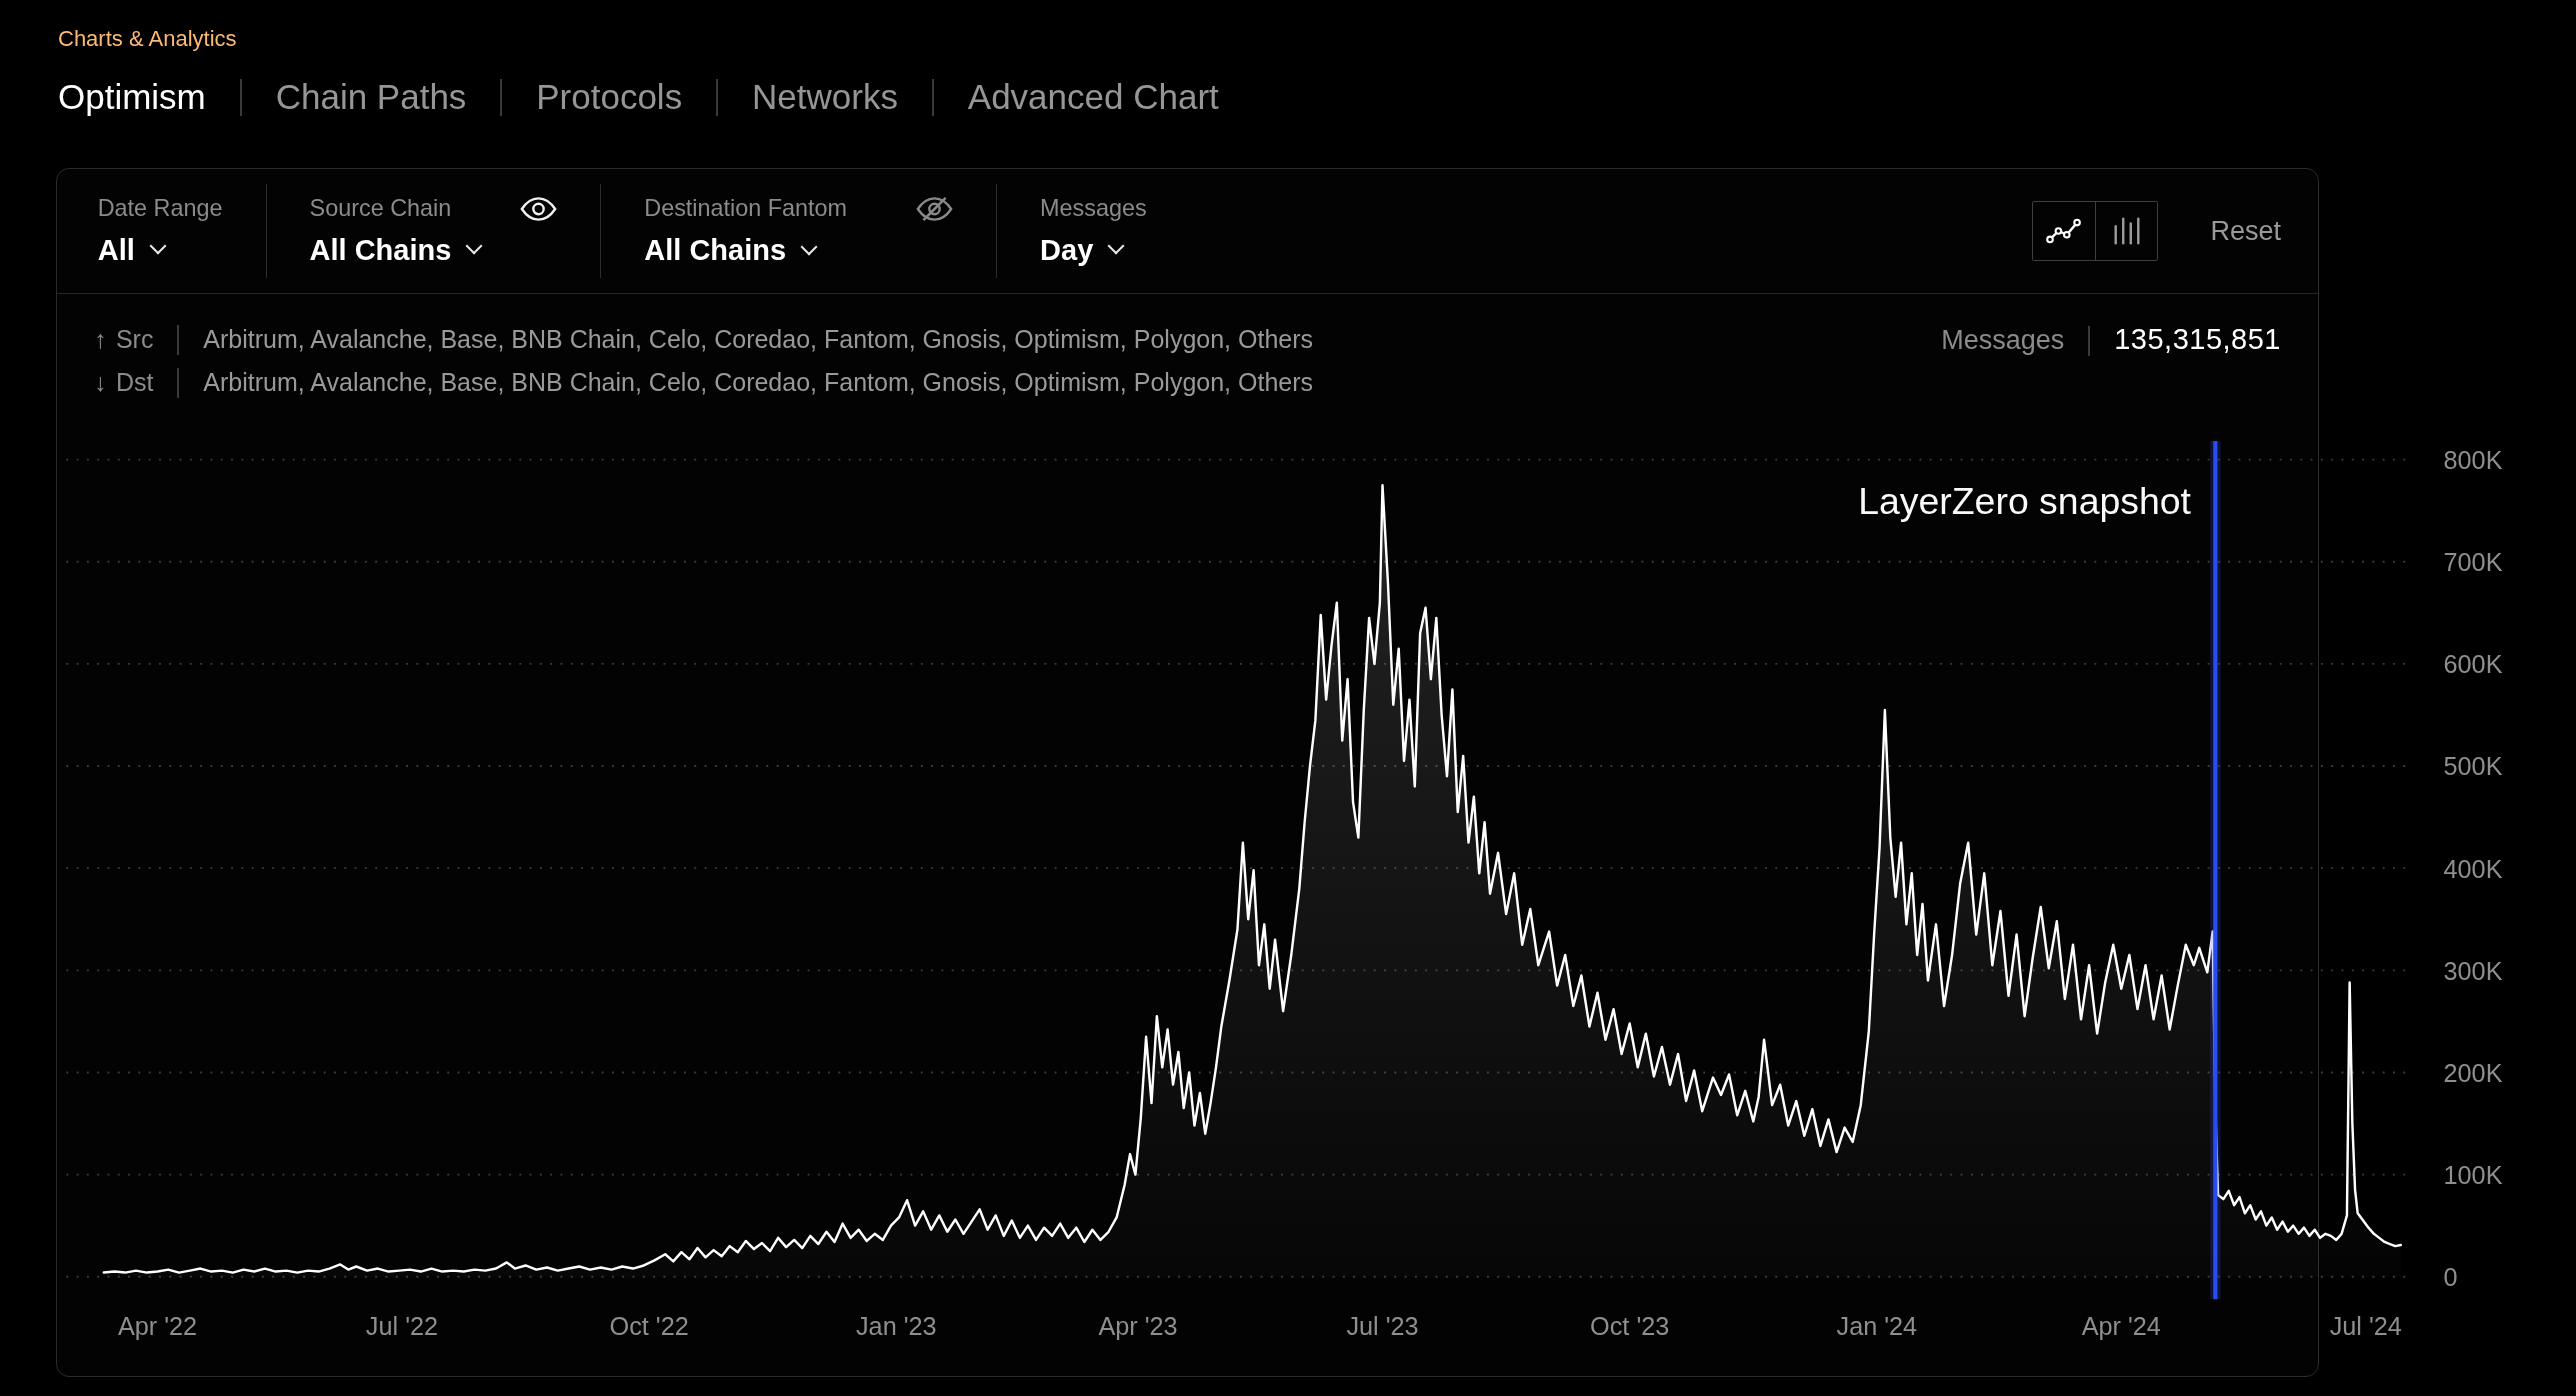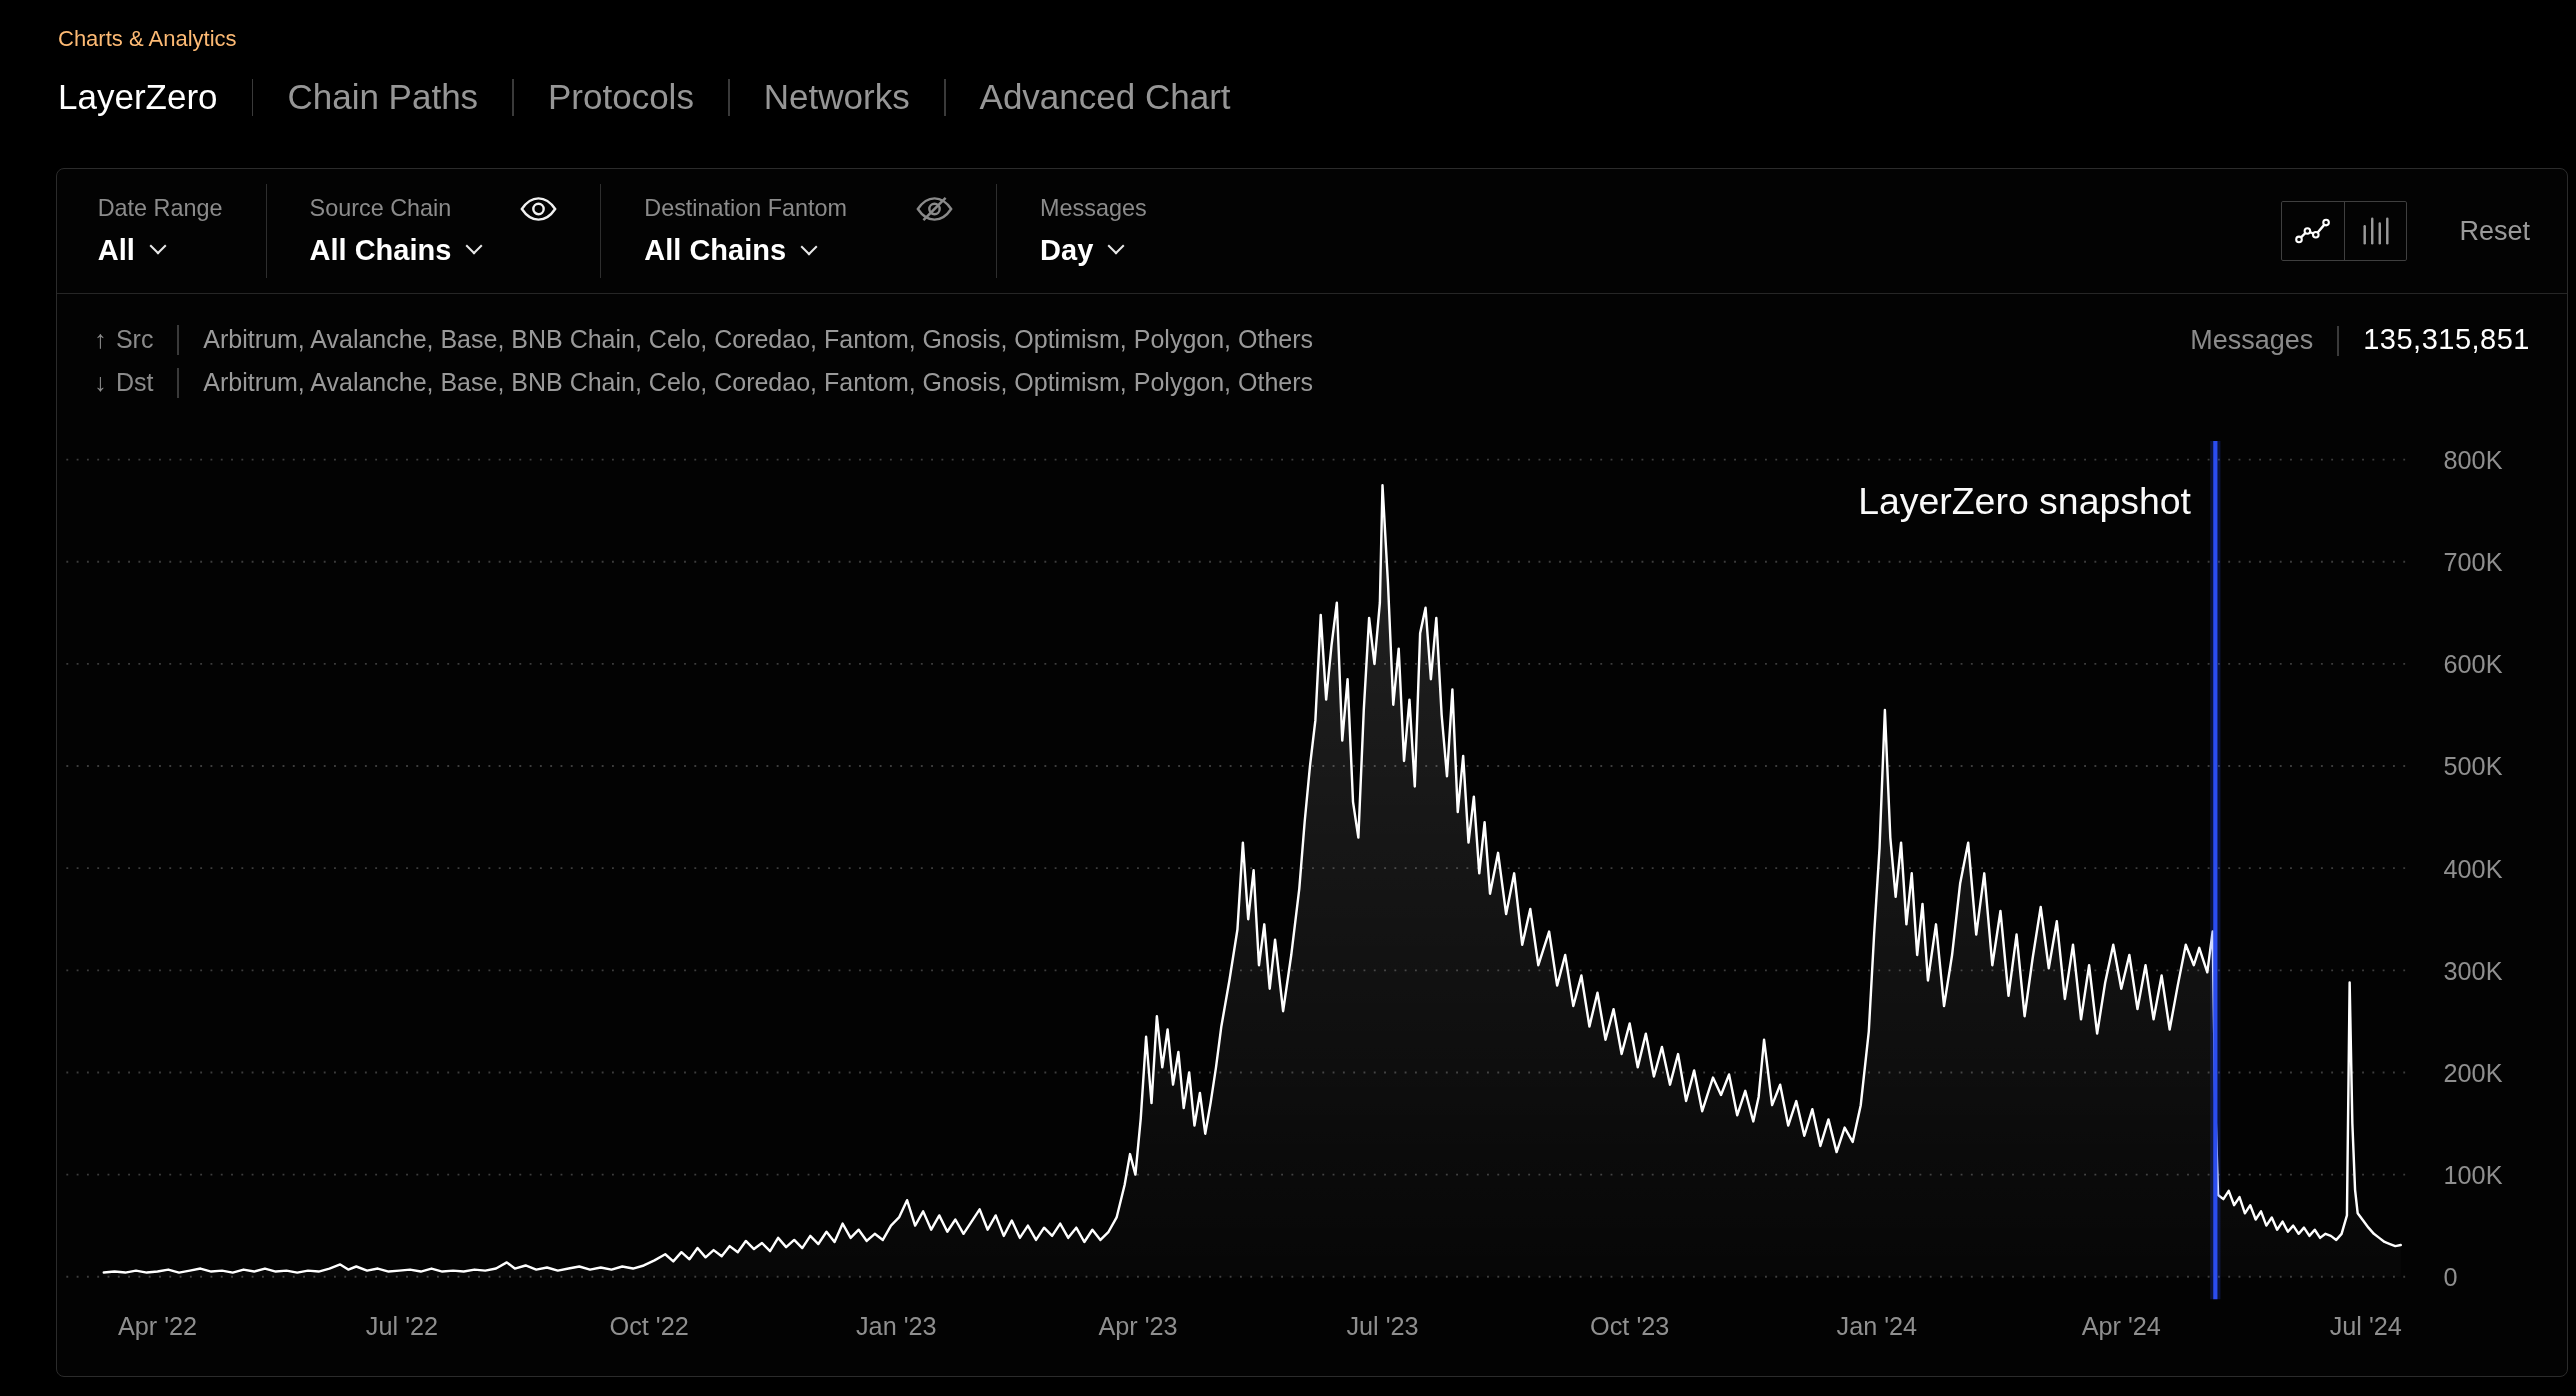--- a/index.html
+++ b/index.html
@@ -10,22 +10,22 @@
     -webkit-font-smoothing:antialiased;
   }
   .breadcrumb { position:absolute; left:58px; top:26px; font-size:22px; color:#fdba74; }
   .tabs { position:absolute; left:58px; top:77px; display:flex; align-items:center; }
   .tab { font-size:35px; color:#969696; padding:0 34px; cursor:pointer; }
   .tab:first-child { padding-left:0; }
   .tab.active { color:#ffffff; }
   .tab-divider { width:1.9px; height:37px; background:#3a3a3a; }
 
   .panel {
-    position:absolute; left:56px; top:168px; width:2512px; height:1209px;
-    border:1.9px solid #2b2b2b; border-radius:8px; background:#030303;
+    position:absolute; left:56px; top:168px; width:2263px; height:1209px;
+    border:1.9px solid #2b2b2b; border-radius:13px; background:#030303;
   }
 
   .filter-bar {
     display:flex; align-items:center; height:125px;
     border-bottom:1.9px solid #262626; padding:0 37px;
   }
   .fgroup { display:flex; flex-direction:column; justify-content:center; padding:0 43px; height:94px; }
   .fgroup.first { padding-left:3.7px; }
   .fgroup.bordered { border-left:1.9px solid #2e2e2e; }
   .flabel-row { display:flex; align-items:center; }
@@ -53,21 +53,21 @@
   .mvalue { color:#ffffff; font-size:29px; font-weight:500; letter-spacing:0.5px; }
 
   #chart-svg { display:block; margin-top:3.7px; }
 </style>
 </head>
 <body>
 
 <div class="breadcrumb">Charts &amp; Analytics</div>
 
 <div class="tabs">
-  <div class="tab active">LayerZero</div>
+  <div class="tab active">Optimism</div>
   <div class="tab-divider"></div>
   <div class="tab">Chain Paths</div>
   <div class="tab-divider"></div>
   <div class="tab">Protocols</div>
   <div class="tab-divider"></div>
   <div class="tab">Networks</div>
   <div class="tab-divider"></div>
   <div class="tab">Advanced Chart</div>
 </div>
 

